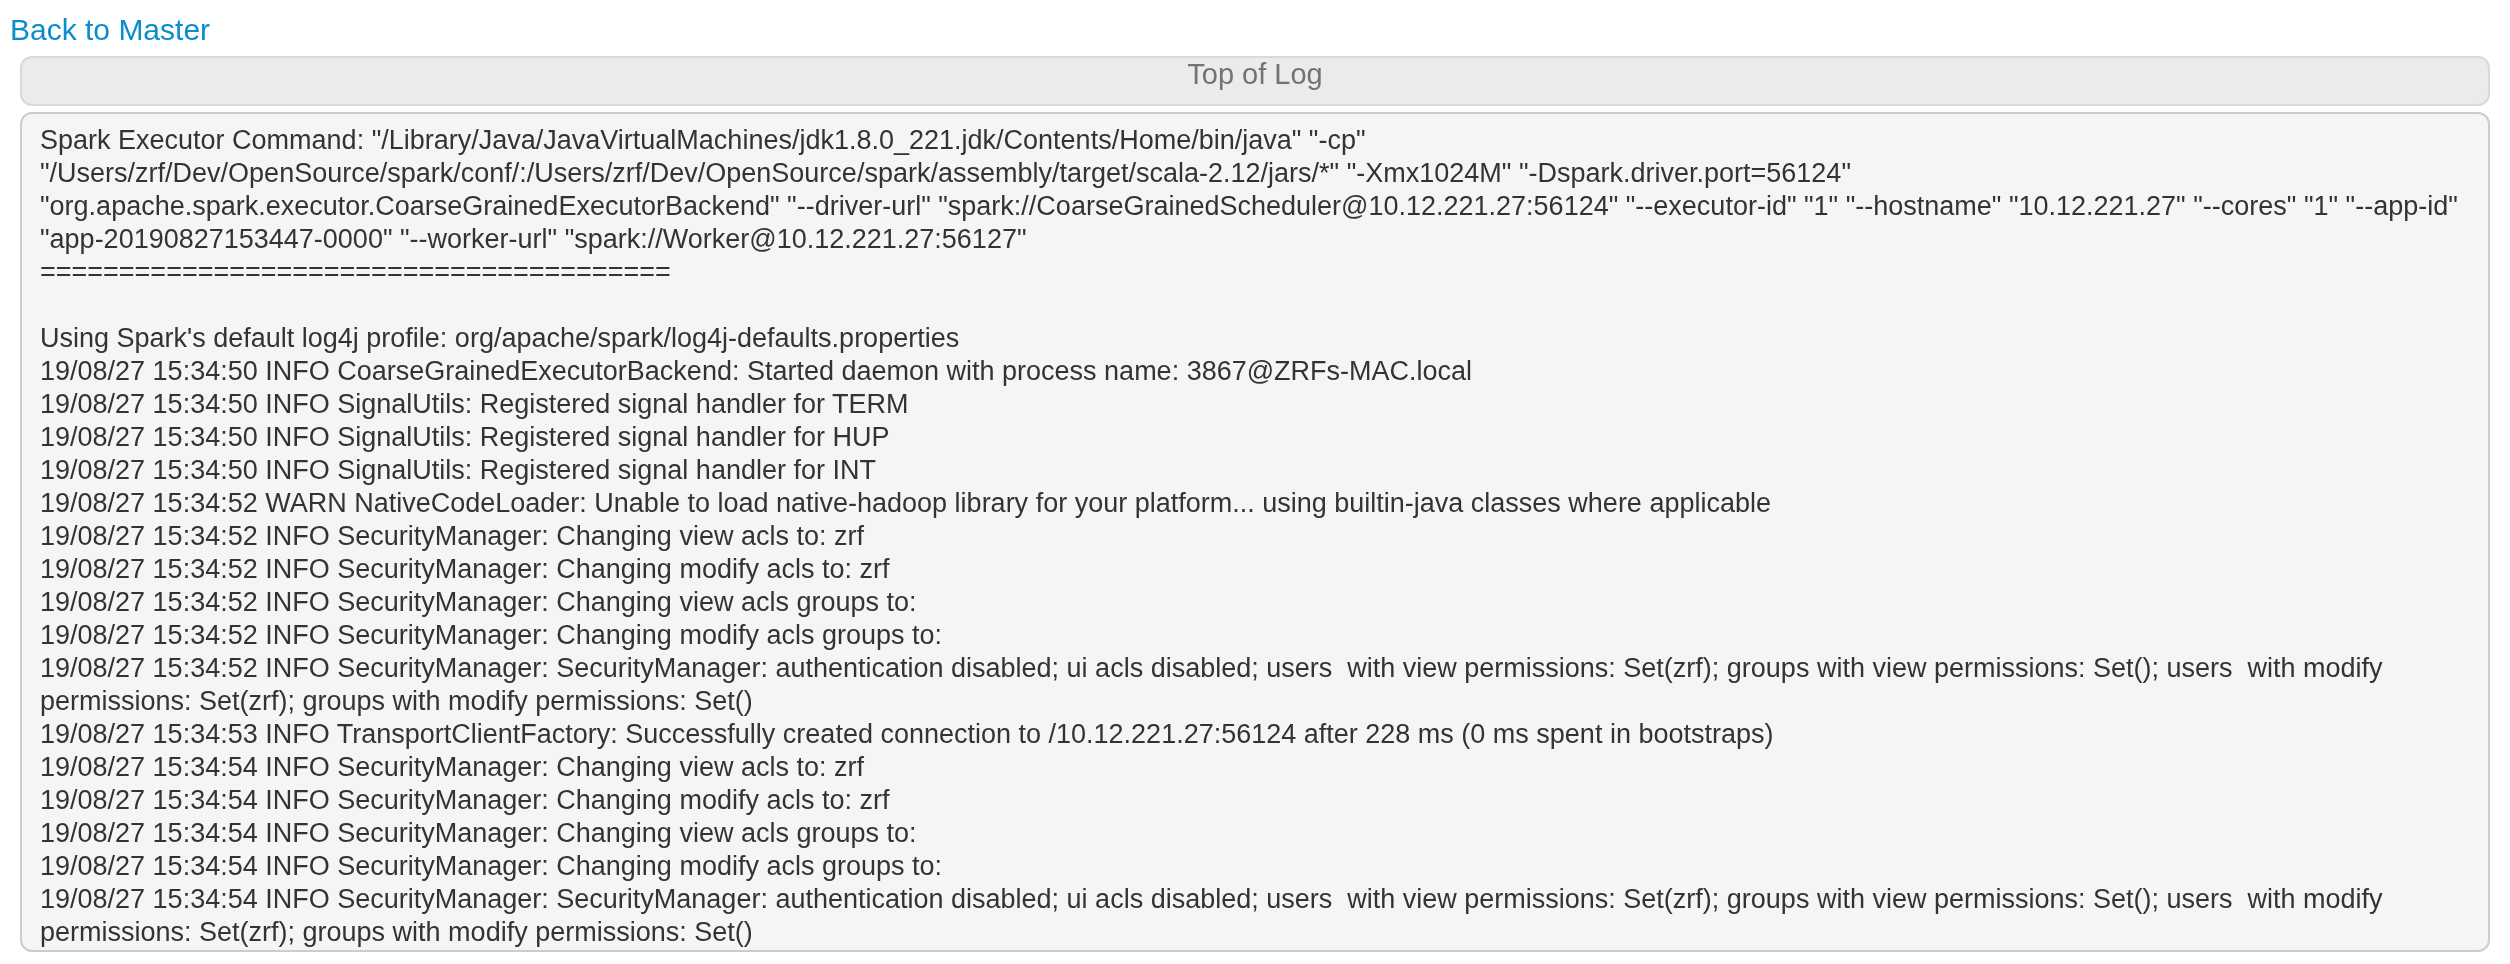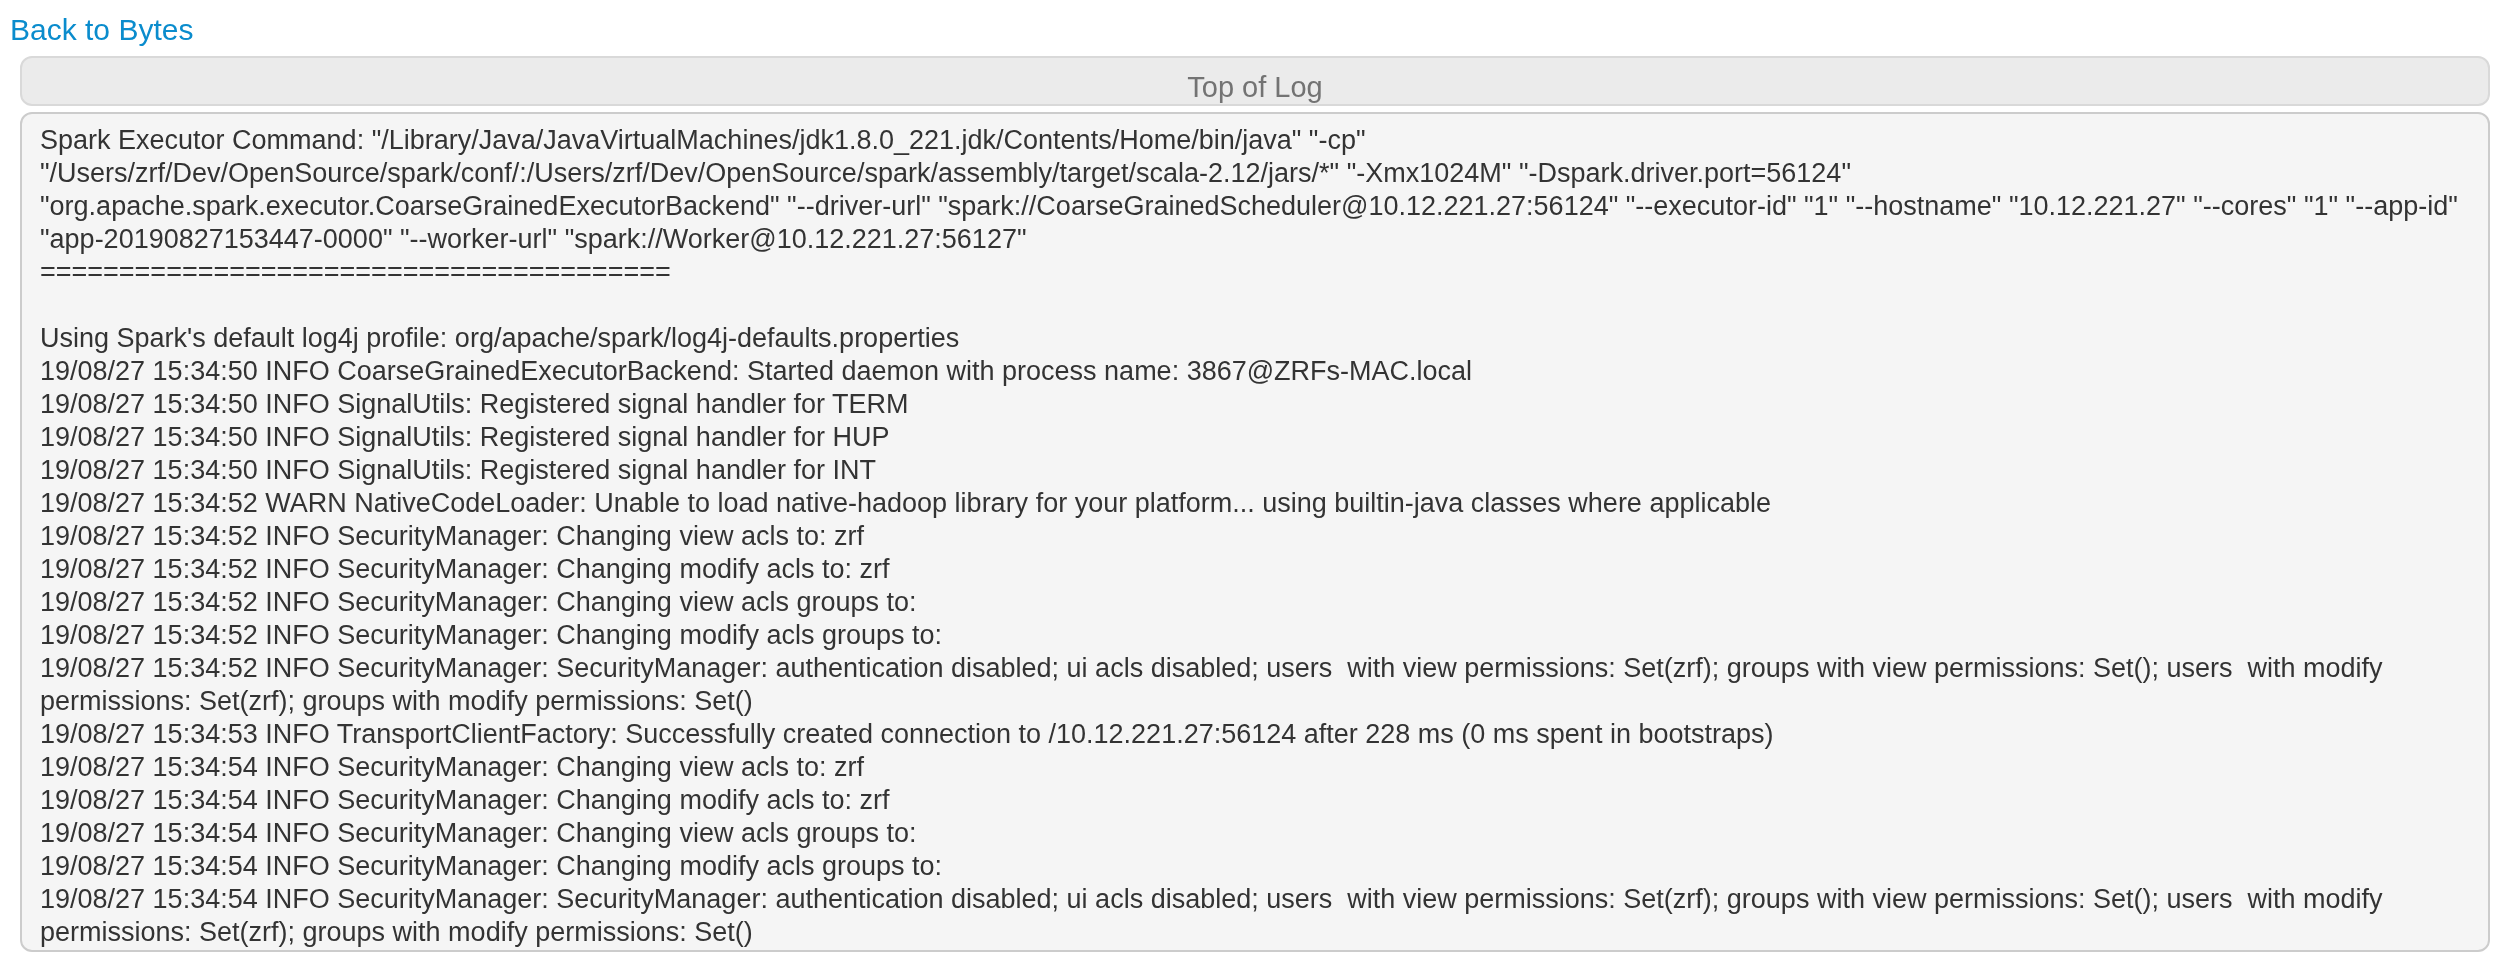--- a/index.html
+++ b/index.html
@@ -36,21 +36,21 @@
     color: #2f2f2f;
   }
   .log-header-bar {
     box-sizing: border-box;
     margin: 8px 20px 0 20px;
     height: 50px;
     background: #ebebeb;
     border: 2px solid #d9d9d9;
     border-radius: 12px;
     display: flex;
-    align-items: flex-end;
+    align-items: flex-start;
     justify-content: center;
     cursor: pointer;
   }
   .log-header-label {
     font-size: 29px;
     color: #737373;
   }
   .log-box {
     box-sizing: border-box;
     margin: 6px 20px 0 20px;
@@ -70,21 +70,21 @@
     white-space: pre-wrap;
     overflow-wrap: break-word;
   }
 </style>
 </head>
 <body>
 
 <div class="page">
 
   <div class="back-row">
-    <a href="#" class="back-link">Back to Bytes</a>
+    <a href="#" class="back-link">Back to Master</a>
   </div>
 
 
   <div class="log-header-bar">
     <span class="log-header-label">Top of Log</span>
   </div>
 
   <div class="log-box">
     <pre class="log-text">Spark Executor Command: "/Library/Java/JavaVirtualMachines/jdk1.8.0_221.jdk/Contents/Home/bin/java" "-cp" "/Users/zrf/Dev/OpenSource/spark/conf/:/Users/zrf/Dev/OpenSource/spark/assembly/target/scala-2.12/jars/*" "-Xmx1024M" "-Dspark.driver.port=56124" "org.apache.spark.executor.CoarseGrainedExecutorBackend" "--driver-url" "spark://CoarseGrainedScheduler@10.12.221.27:56124" "--executor-id" "1" "--hostname" "10.12.221.27" "--cores" "1" "--app-id" "app-20190827153447-0000" "--worker-url" "spark://Worker@10.12.221.27:56127"
 ========================================

